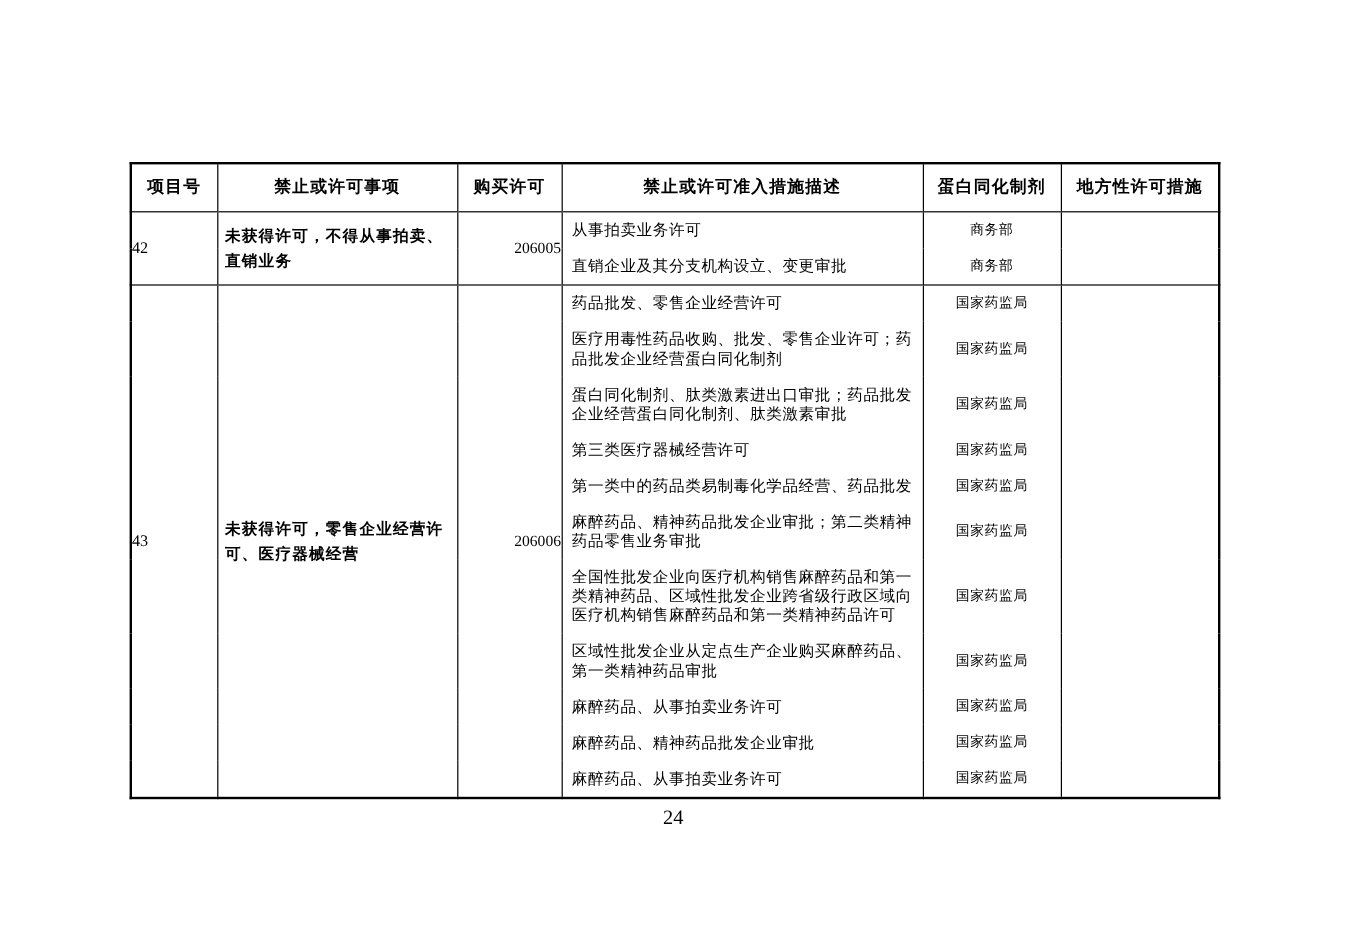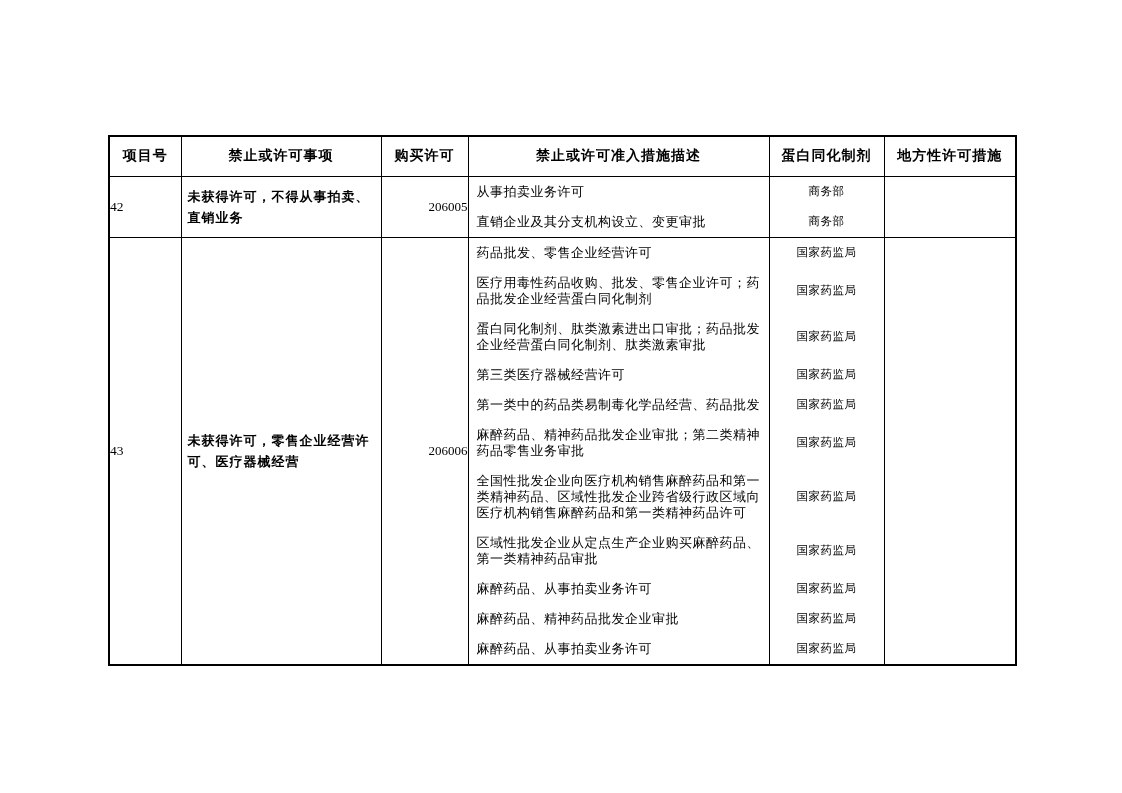--- a/index.html
+++ b/index.html
@@ -160,13 +160,14 @@
         <td class="c-measure">麻醉药品、精神药品批发企业审批</td>
         <td class="c-dept">国家药监局</td>
       </tr>
       <tr>
         <td class="c-measure">麻醉药品、从事拍卖业务许可</td>
         <td class="c-dept">国家药监局</td>
       </tr>
     </tbody>
   </table>
 
+  <div class="page-number">24</div>
 </div>
 
 </body></html>

